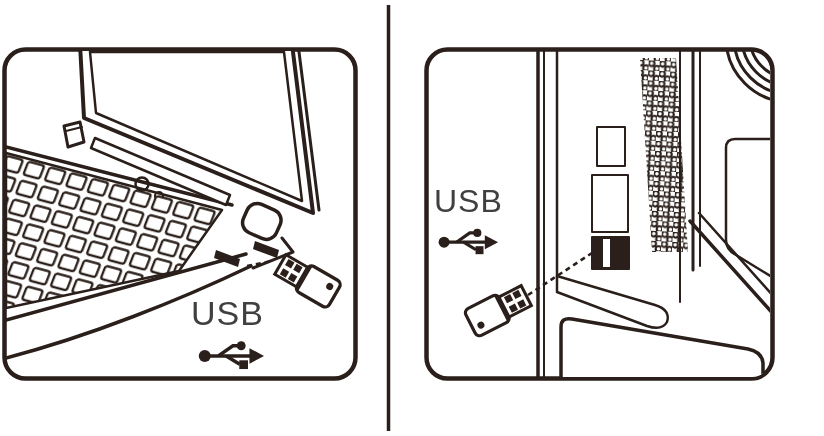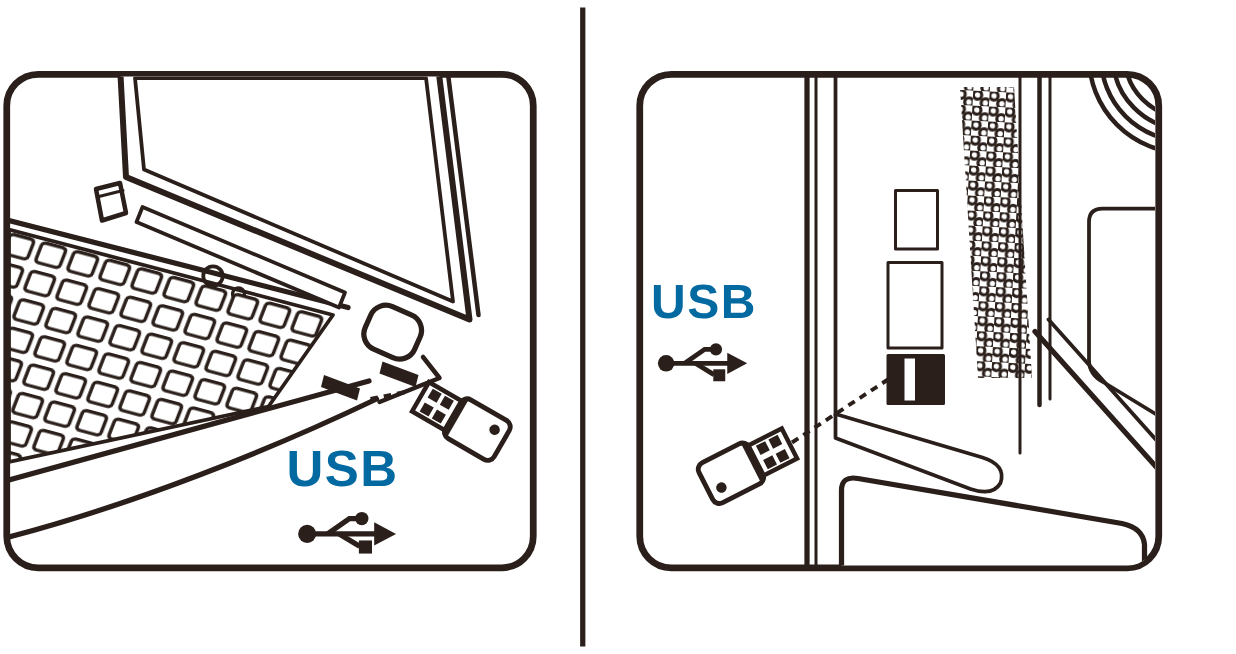--- a/index.html
+++ b/index.html
@@ -1,21 +1,21 @@
 <!DOCTYPE html>
 <html><head>
 <meta charset="utf-8">
 <style>
   html,body{margin:0;padding:0;background:#ffffff;}
   .stage{
     position:relative;width:824px;height:436px;background:#ffffff;
     font-family:"Liberation Sans",sans-serif;overflow:hidden;
   }
   .stage svg.diagram{position:absolute;left:0;top:0;}
-  .usb-label{position:absolute;color:#0369a1;font-weight:bold;line-height:1;}
+  .usb-label{position:absolute;color:#404040;font-weight:normal;line-height:1;}
   .usb-label .txt{display:block;letter-spacing:1px;}
   #usb-left{left:191px;top:296px;font-size:34px;}
   #usb-right{left:434px;top:185px;font-size:32px;}
   .usb-label svg{display:block;}
   #usb-left svg{margin:7px 0 0 6px;}
   #usb-right svg{margin:8px 0 0 3px;}
 </style>
 </head>
 <body>
 

